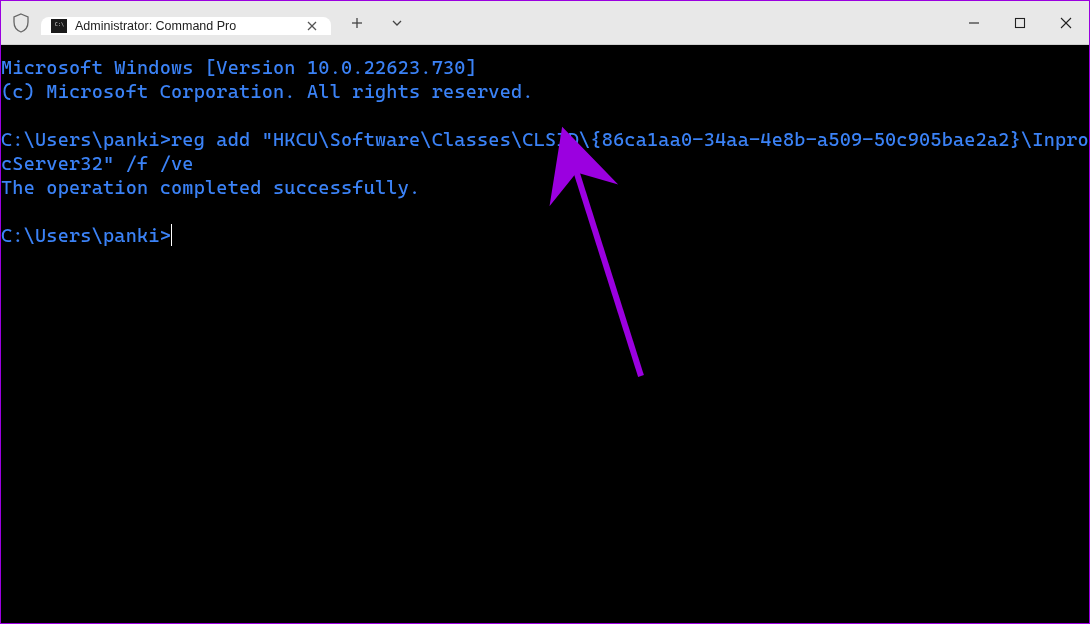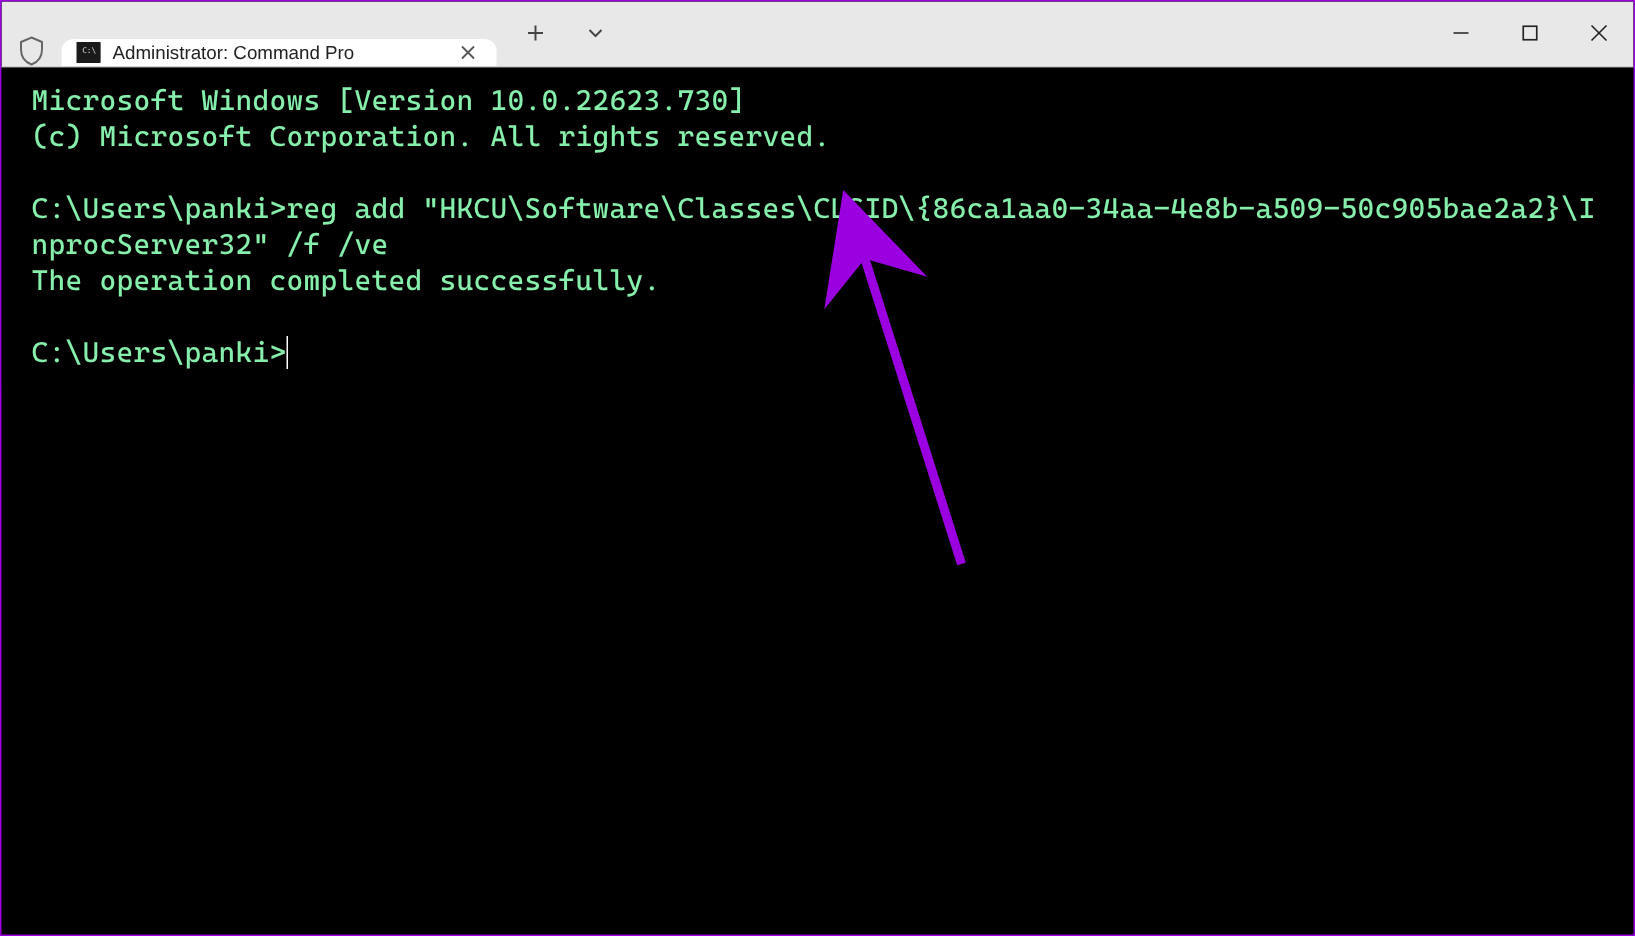--- a/index.html
+++ b/index.html
@@ -9,21 +9,21 @@
       background: #000;
       font-family: "Segoe UI", sans-serif;
       overflow: hidden;
       border: 1px solid #9b00e0;
       position: relative;
     }
     .title-bar {
       height: 44px;
       background: #e8e8e8;
       display: flex;
-      align-items: flex-end;
+      align-items: center;
       border-bottom: 1px solid #d0d0d0;
     }
     .shield {
       width: 40px;
       display: flex;
       align-items: center;
       justify-content: center;
     }
     .tab {
       background: #fff;
@@ -90,25 +90,25 @@
       width: 46px;
       height: 44px;
       display: flex;
       align-items: center;
       justify-content: center;
       color: #333;
       cursor: pointer;
     }
     .terminal {
       background: #000;
-      color: #86efac;
+      color: #3b82f6;
       font-family: "Cascadia Mono", Consolas, "Courier New", monospace;
       font-size: 19px;
       line-height: 24px;
-      padding: 10px 20px;
+      padding: 10px 0;
       white-space: pre-wrap;
       word-break: break-all;
       letter-spacing: 0.2px;
     }
     .cursor {
       display: inline-block;
       width: 1px;
       height: 22px;
       background: #fff;
       vertical-align: text-bottom;

